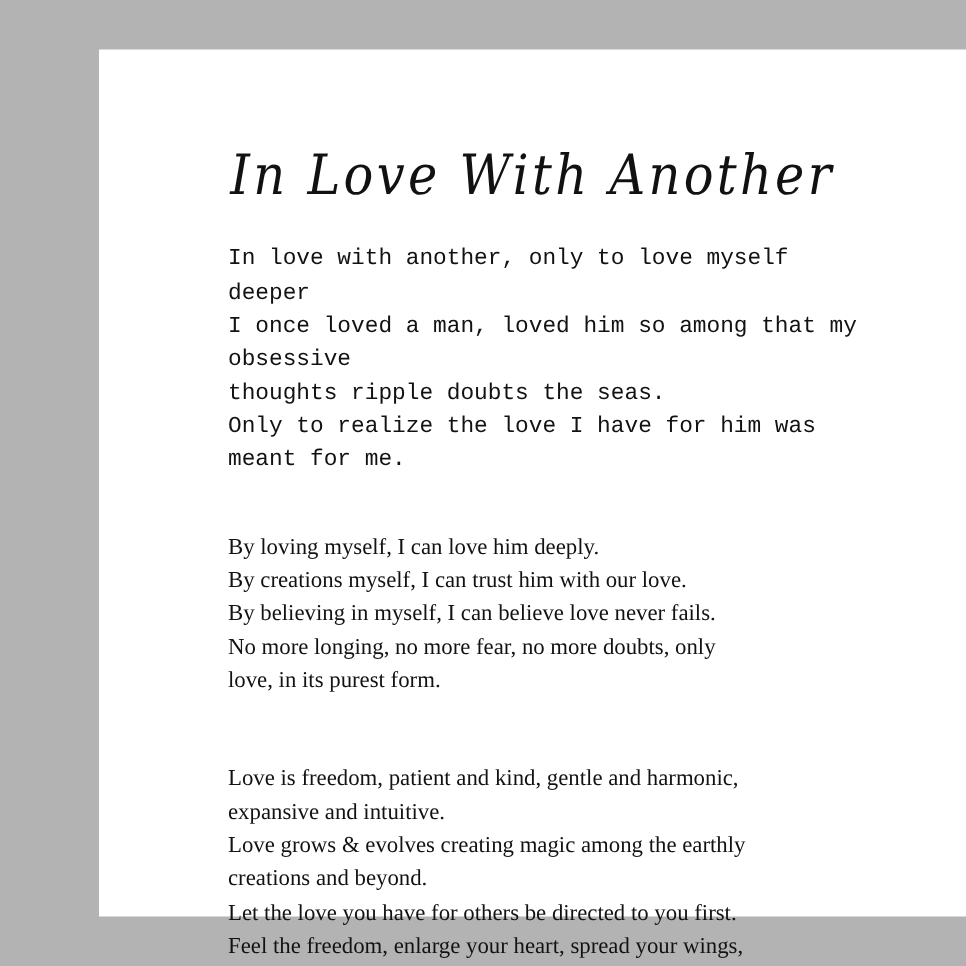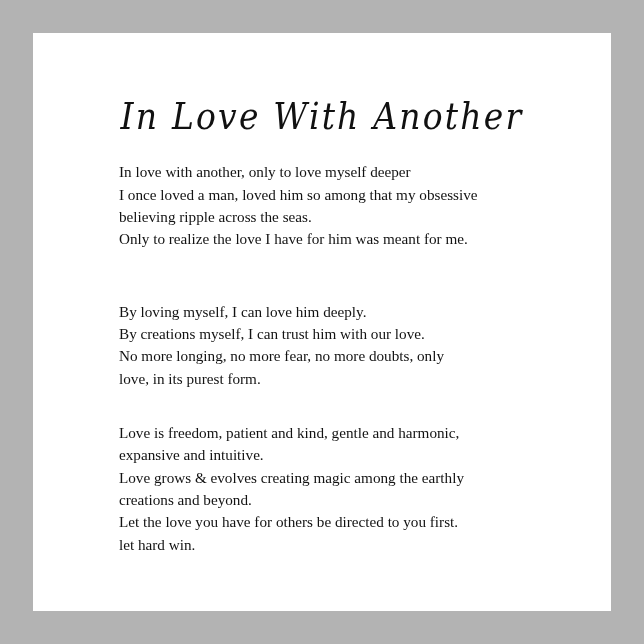--- a/index.html
+++ b/index.html
@@ -11,21 +11,21 @@
     height: 644px;
     background: #b3b3b3;
     font-family: "Liberation Serif", serif;
     overflow: hidden;
   }
   .poster-stage {
     width: 644px;
     height: 644px;
     display: flex;
     align-items: center;
-    justify-content: center;
+    justify-content: flex-end;
     box-sizing: border-box;
   }
   .poster {
     width: 578px;
     height: 578px;
     background: #ffffff;
     box-sizing: border-box;
     padding: 36px 40px 30px 40px;
     display: flex;
     flex-direction: column;
@@ -54,52 +54,54 @@
   }
   .stanza:last-of-type {
     margin-bottom: 0;
   }
   .line {
     font-size: 15.2px;
     line-height: 1.47;
     color: #121212;
     white-space: pre-wrap;
   }
-  .stanza-1 { margin-bottom: 50px; }
-  .stanza-2 { margin-bottom: 32px; }
+  .stanza-1 { margin-bottom: 36px; font-family: Liberation Mono, monospace; }
+  .stanza-2 { margin-bottom: 43px; }
 </style>
 </head>
 <body>
 
 <div class="poster-stage">
   <div class="poster">
 
     <h1 class="poster-title">In Love With Another</h1>
 
     <div class="poem-body">
 
       <div class="stanza stanza-1">
         <div class="line">In love with another, only to love myself deeper</div>
         <div class="line">I once loved a man, loved him so among that my obsessive</div>
-        <div class="line">believing ripple across the seas.</div>
+        <div class="line">thoughts ripple doubts the seas.</div>
         <div class="line">Only to realize the love I have for him was meant for me.</div>
       </div>
 
       <div class="stanza stanza-2">
         <div class="line">By loving myself, I can love him deeply.</div>
         <div class="line">By creations myself, I can trust him with our love.</div>
+        <div class="line">By believing in myself, I can believe love never fails.</div>
         <div class="line">No more longing, no more fear, no more doubts, only</div>
         <div class="line">love, in its purest form.</div>
       </div>
 
       <div class="stanza stanza-3">
         <div class="line">Love is freedom, patient and kind, gentle and harmonic,</div>
         <div class="line">expansive and intuitive.</div>
         <div class="line">Love grows &amp; evolves creating magic among the earthly</div>
         <div class="line">creations and beyond.</div>
         <div class="line">Let the love you have for others be directed to you first.</div>
+        <div class="line">Feel the freedom, enlarge your heart, spread your wings,</div>
         <div class="line">let hard win.</div>
       </div>
 
     </div>
 
   </div>
 </div>
 
 </body></html>

